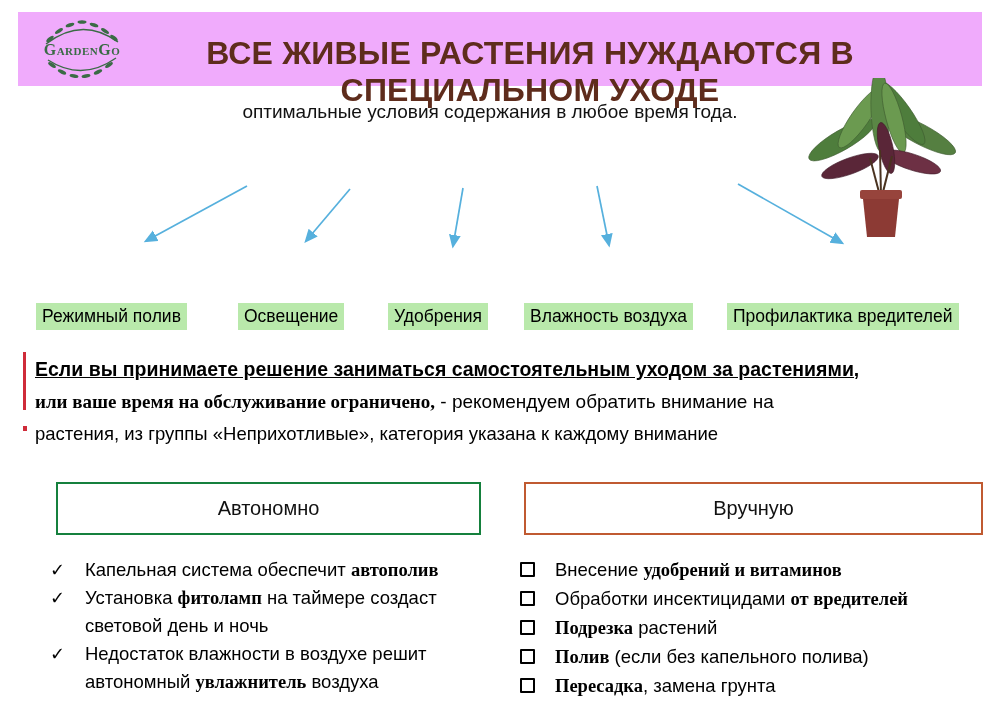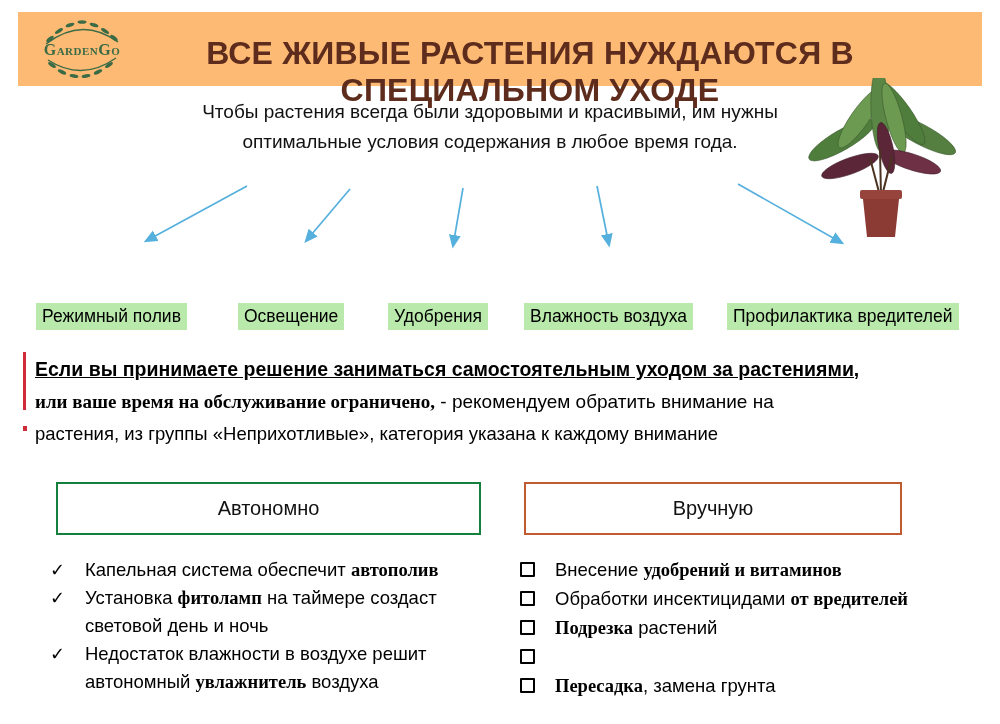--- a/index.html
+++ b/index.html
@@ -1,20 +1,20 @@
 <!DOCTYPE html>
 <html><head>
 <meta charset="utf-8">
 <style>
   html,body{margin:0;padding:0;background:#fff;}
   .slide{position:relative;width:1000px;height:724px;background:#ffffff;
          font-family:"Liberation Sans",sans-serif;overflow:hidden;}
 
   
-  .header{position:absolute;left:18px;top:12px;width:964px;height:74px;background:#fdba74;}
+  .header{position:absolute;left:18px;top:12px;width:964px;height:74px;background:#f0abfc;}
   .title{position:absolute;left:70px;right:10px;top:23px;text-align:center;
          font-size:32px;font-weight:bold;color:#5e2c1c;letter-spacing:.2px;}
   .logo{position:absolute;left:12px;top:2px;width:104px;height:72px;}
   .logo svg{position:absolute;left:0;top:0;}
   .logo-text{position:absolute;left:0;right:0;top:27px;text-align:center;
              font-family:"Liberation Serif",serif;font-variant:small-caps;
              font-weight:bold;font-size:16px;color:#3a6b45;letter-spacing:.5px;}
 
   
   .intro{position:absolute;left:150px;top:97px;width:680px;text-align:center;
@@ -35,21 +35,21 @@
   .note{position:absolute;left:35px;top:352px;width:930px;text-align:left;color:#000;}
   .note-l1{font-size:19.5px;font-weight:bold;text-decoration:underline;line-height:34px;}
   .note-l2{font-size:19px;line-height:32px;}
   .note-l3{font-size:18.5px;line-height:31px;}
   .b{font-weight:bold;font-family:Liberation Serif, serif;}
 
   
   .box{position:absolute;top:482px;height:53px;background:#fff;display:flex;
        align-items:center;justify-content:center;font-size:20px;color:#111;box-sizing:border-box;}
   .box-auto{left:56px;width:425px;border:2px solid #15803d;}
-  .box-manual{left:524px;width:378px;border:2px solid #c05a31;}
+  .box-manual{left:524px;width:459px;border:2px solid #c05a31;}
 
   
   .list{position:absolute;top:556px;margin:0;padding:0;list-style:none;
         font-size:18.5px;line-height:28px;color:#000;}
   .list-auto{left:50px;width:412px;}
   .list-manual{left:520px;width:436px;}
   .list li{display:flex;align-items:flex-start;}
   .bullet{flex:0 0 35px;width:35px;}
   .check{font-size:18px;}
   .sq{display:inline-block;width:11px;height:11px;border:2px solid #000;
@@ -82,21 +82,20 @@
           <ellipse cx="68" cy="58" rx="4.5" ry="1.8" transform="rotate(-25 68 58)"></ellipse>
           <ellipse cx="79" cy="51" rx="4.5" ry="1.8" transform="rotate(-35 79 51)"></ellipse>
         </g>
       </svg>
       <div class="logo-text">GardenGo</div>
     </div>
     <div class="title">ВСЕ ЖИВЫЕ РАСТЕНИЯ НУЖДАЮТСЯ В СПЕЦИАЛЬНОМ УХОДЕ</div>
   </div>
 
   <div class="intro">
-    <div>Чтобы растения всегда были здоровыми и красивыми, им нужны</div>
     <div>оптимальные условия содержания в любое время года.</div>
   </div>
 
   <svg class="plant" width="170" height="165" viewBox="0 0 170 165">
     <g stroke="#3e5c30" stroke-width="0.6">
       <ellipse cx="42" cy="62" rx="38" ry="10" fill="#4e7d3c" transform="rotate(-30 42 62)"></ellipse>
       <ellipse cx="120" cy="56" rx="40" ry="10" fill="#557f41" transform="rotate(28 120 56)"></ellipse>
       <ellipse cx="60" cy="40" rx="36" ry="9" fill="#6b9a50" transform="rotate(-55 60 40)"></ellipse>
       <ellipse cx="102" cy="35" rx="38" ry="9" fill="#4e7d3c" transform="rotate(55 102 35)"></ellipse>
       <ellipse cx="80" cy="32" rx="42" ry="9" fill="#5a8745" transform="rotate(88 80 32)"></ellipse>
@@ -176,20 +175,21 @@
     <li>
       <span class="bullet"><span class="sq"></span></span>
       <div><span>Обработки инсектицидами </span><span class="b">от вредителей</span><span></span></div>
     </li>
     <li>
       <span class="bullet"><span class="sq"></span></span>
       <div><span></span><span class="b">Подрезка</span><span> растений</span></div>
     </li>
     <li>
       <span class="bullet"><span class="sq"></span></span>
+      <div><span></span><span class="b">Полив</span><span> (если без капельного полива)</span></div>
     </li>
     <li>
       <span class="bullet"><span class="sq"></span></span>
       <div><span></span><span class="b">Пересадка</span><span>, замена грунта</span></div>
     </li>
   </ul>
 
 </div>
 
 </body></html>

